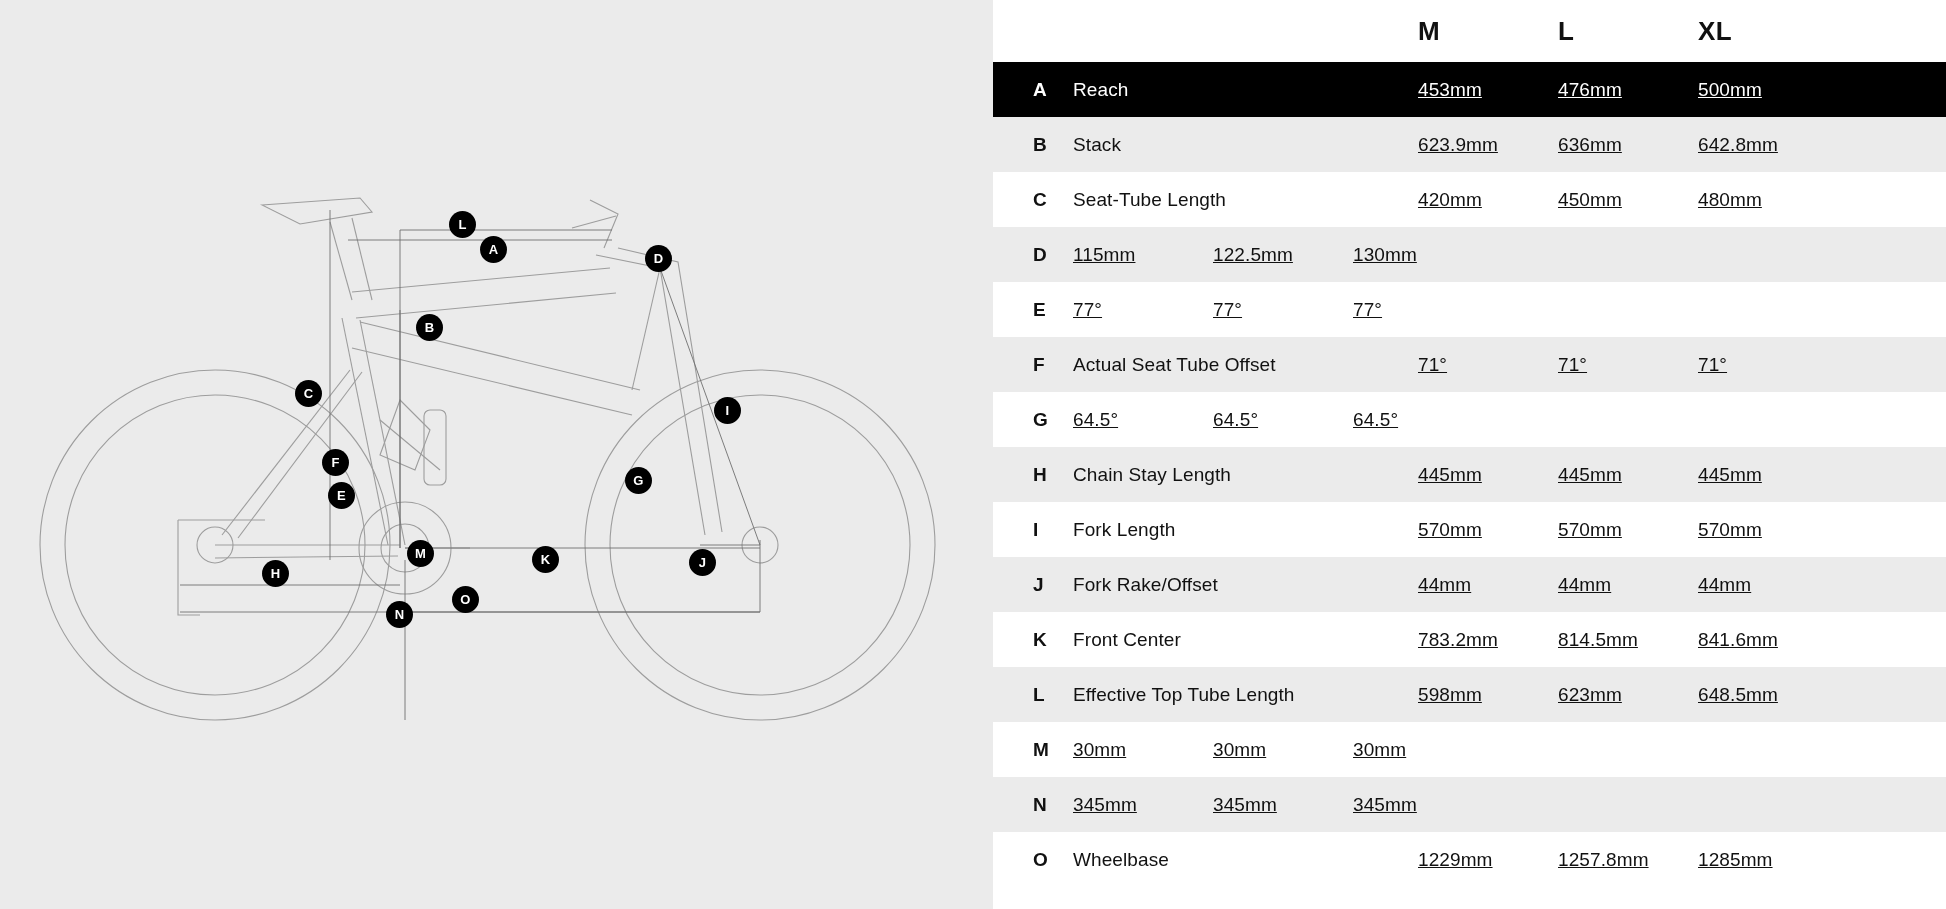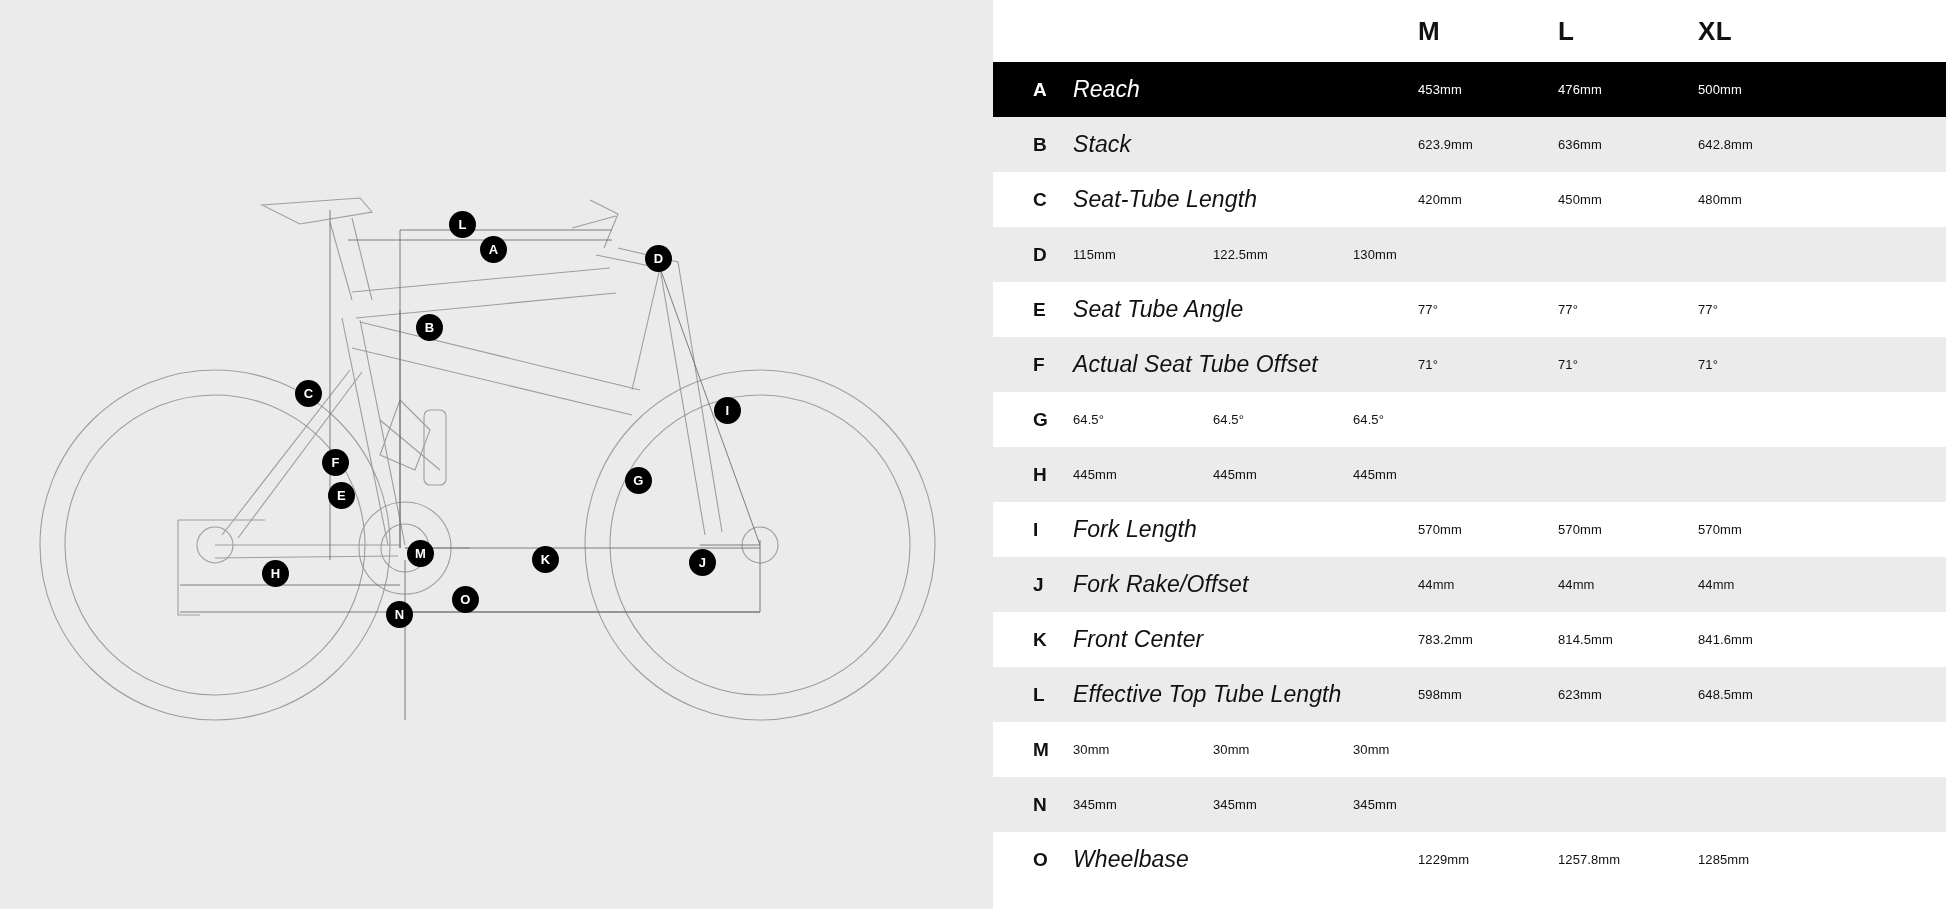--- a/index.html
+++ b/index.html
@@ -101,30 +101,30 @@
   }
   .letter-cell {
     flex: 0 0 40px;
     font-size: 19px;
     font-weight: bold;
     color: #111111;
     letter-spacing: 0.3px;
   }
   .label-cell {
     flex: 0 0 345px;
-    font-size: 23px;
+    font-size: 19px;
     color: #111111;
     letter-spacing: 0.1px;
-    font-style: italic;
   }
   .val-cell {
     flex: 0 0 140px;
-    font-size: 13px;
+    font-size: 19px;
     color: #111111;
     letter-spacing: 0.1px;
+    text-decoration: underline;
   }
   .row.highlight .letter-cell,
   .row.highlight .label-cell,
   .row.highlight .val-cell {
     color: #ffffff;
   }
   .size-col {
     flex: 0 0 140px;
   }
 </style>
@@ -247,40 +247,40 @@
           <div class="val-cell">480mm</div>
         </div>
         <div class="row alt">
           <div class="letter-cell">D</div>
           <div class="val-cell">115mm</div>
           <div class="val-cell">122.5mm</div>
           <div class="val-cell">130mm</div>
         </div>
         <div class="row">
           <div class="letter-cell">E</div>
-          <div class="label-cell">Seat Tube Angle</div>
           <div class="val-cell">77°</div>
           <div class="val-cell">77°</div>
           <div class="val-cell">77°</div>
         </div>
         <div class="row alt">
           <div class="letter-cell">F</div>
           <div class="label-cell">Actual Seat Tube Offset</div>
           <div class="val-cell">71°</div>
           <div class="val-cell">71°</div>
           <div class="val-cell">71°</div>
         </div>
         <div class="row">
           <div class="letter-cell">G</div>
           <div class="val-cell">64.5°</div>
           <div class="val-cell">64.5°</div>
           <div class="val-cell">64.5°</div>
         </div>
         <div class="row alt">
           <div class="letter-cell">H</div>
+          <div class="label-cell">Chain Stay Length</div>
           <div class="val-cell">445mm</div>
           <div class="val-cell">445mm</div>
           <div class="val-cell">445mm</div>
         </div>
         <div class="row">
           <div class="letter-cell">I</div>
           <div class="label-cell">Fork Length</div>
           <div class="val-cell">570mm</div>
           <div class="val-cell">570mm</div>
           <div class="val-cell">570mm</div>

